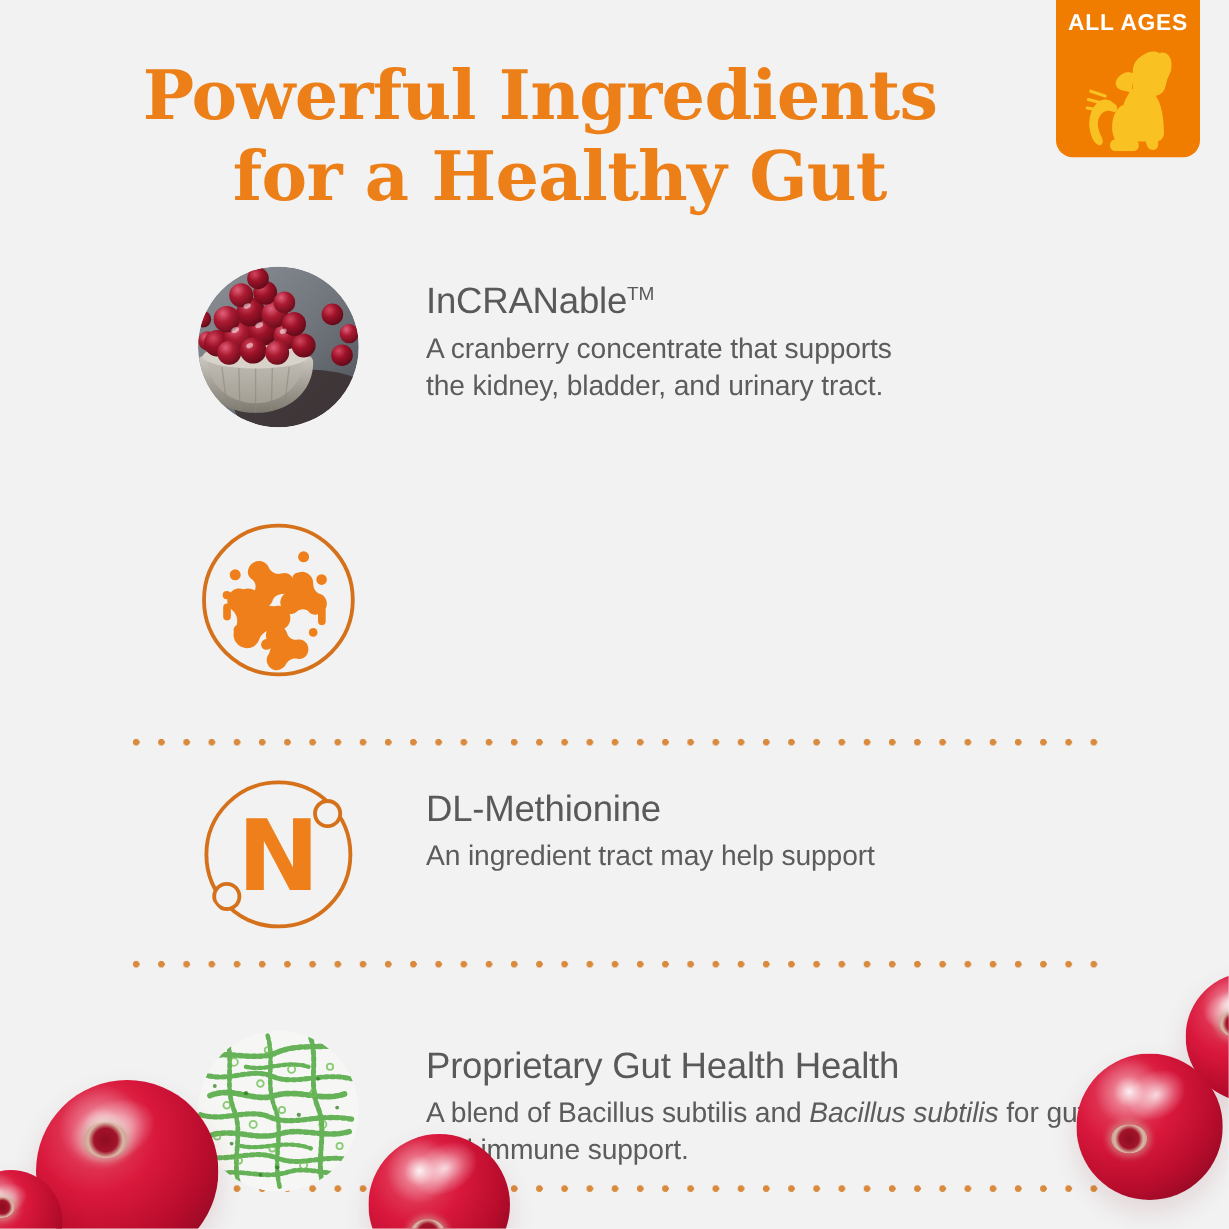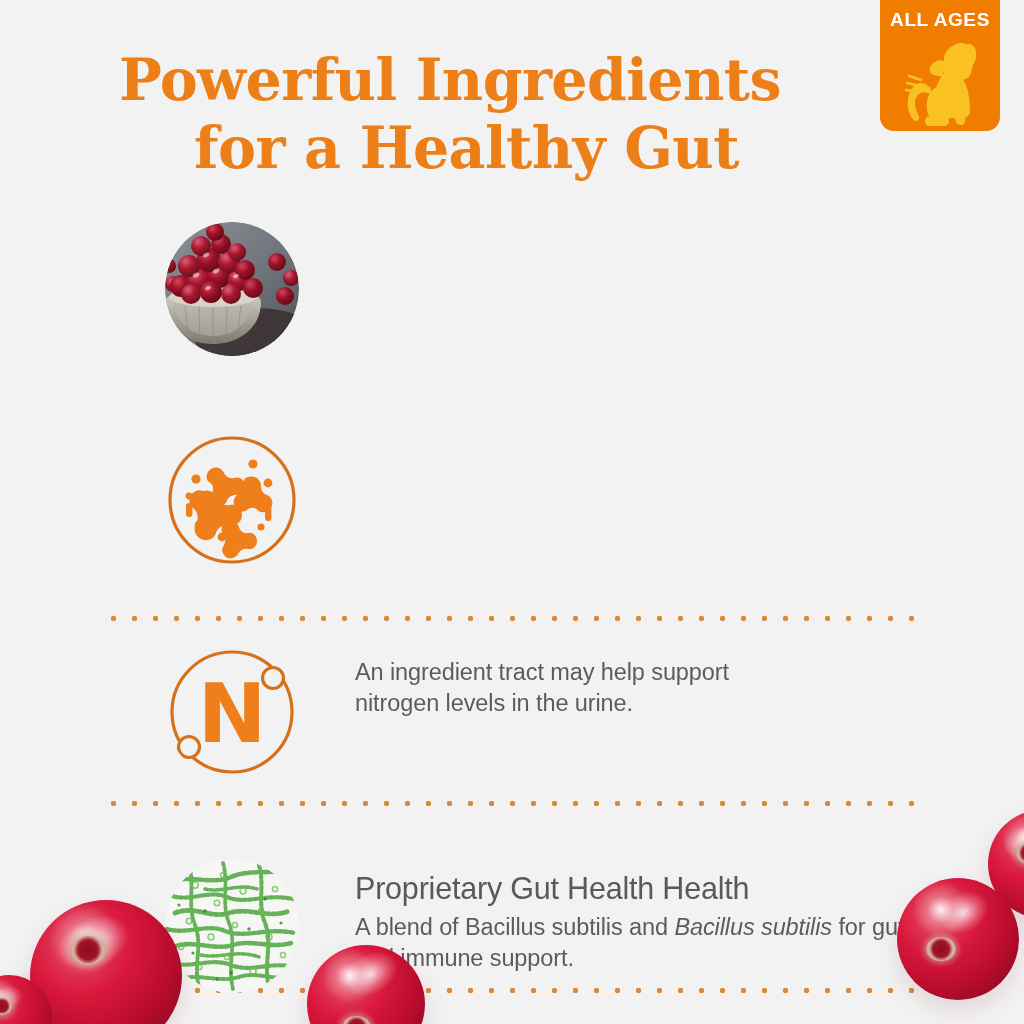--- a/index.html
+++ b/index.html
@@ -284,20 +284,27 @@
             <g fill="#ffffff" opacity=".5">
               <ellipse cx="31" cy="53" rx="3.4" ry="2.2" transform="rotate(-25 31 53)"></ellipse>
               <ellipse cx="51" cy="49" rx="3.4" ry="2.2" transform="rotate(-25 51 49)"></ellipse>
               <ellipse cx="41" cy="33" rx="3.2" ry="2" transform="rotate(-25 41 33)"></ellipse>
               <ellipse cx="71" cy="54" rx="3" ry="2" transform="rotate(-25 71 54)"></ellipse>
               <ellipse cx="43" cy="66" rx="3" ry="2" transform="rotate(-25 43 66)"></ellipse>
             </g>
           </g>
         </svg>
       </div>
+      <div class="row-text">
+        <div class="row-title"><span>InCRANable</span><sup>TM</sup></div>
+        <div class="row-desc">
+          <span>A cranberry concentrate that supports</span><br>
+          <span>the kidney, bladder, and urinary tract.</span>
+        </div>
+      </div>
     </div>
 
     <div class="divider" id="div1"></div>
 
     <div class="row" style="margin-top:51px;">
       <div class="row-media">
         <svg class="svg-fill" viewBox="0 0 134 134" aria-hidden="true">
           <circle cx="67" cy="67" r="62" fill="none" stroke="#D4711A" stroke-width="3.2"></circle>
           <g fill="#EE7F1A">
 
@@ -327,23 +334,23 @@
     <div class="row" style="margin-top:52px;">
       <div class="row-media">
         <svg class="svg-fill" viewBox="0 0 134 134" aria-hidden="true">
           <circle cx="67" cy="67" r="60" fill="none" stroke="#D4711A" stroke-width="3.2"></circle>
           <circle cx="108" cy="33" r="10.5" fill="#f2f2f2" stroke="#D4711A" stroke-width="3.2"></circle>
           <circle cx="24" cy="102" r="10.5" fill="#f2f2f2" stroke="#D4711A" stroke-width="3.2"></circle>
           <text x="67" y="97" text-anchor="middle" font-family="'DejaVu Sans','Liberation Sans',sans-serif" font-size="82" font-weight="bold" fill="#EE7F1A">N</text>
         </svg>
       </div>
       <div class="row-text">
+        <div class="row-title"><span>DL-Methionine</span></div>
         <div class="row-desc">
           <span>An ingredient tract may help support</span><br>
-          <span>nitrogen levels in the urine.</span>
         </div>
       </div>
     </div>
 
     <div class="divider" id="div3"></div>
 
     <div class="row" style="margin-top:54px;">
       <div class="row-media">
         <svg class="svg-fill" viewBox="0 0 134 134" aria-hidden="true">
           <defs>

